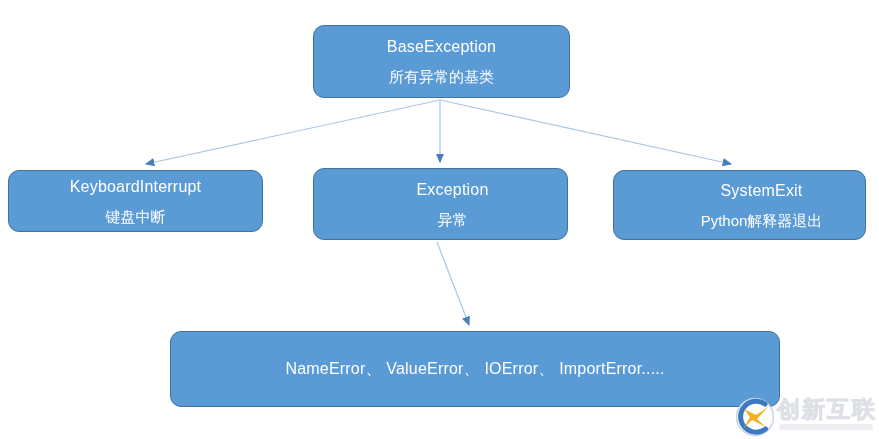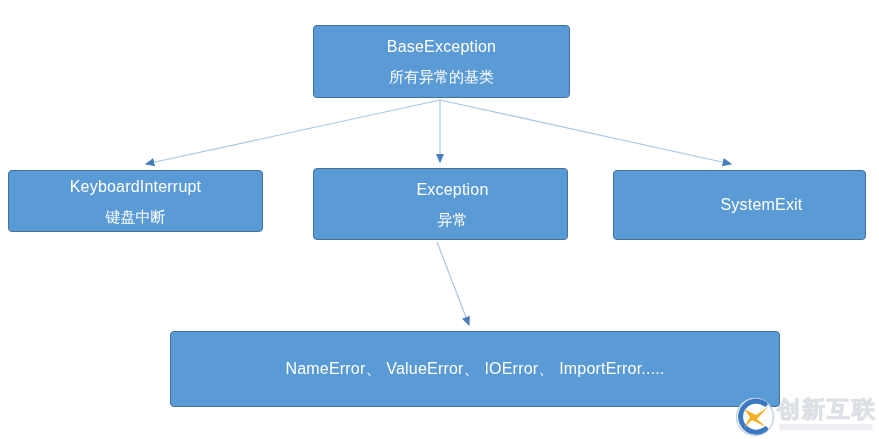--- a/index.html
+++ b/index.html
@@ -17,21 +17,21 @@
     overflow:hidden;
     font-family:"Liberation Sans","DejaVu Sans",sans-serif;
   }
   .edges{position:absolute;left:0;top:0;width:879px;height:439px;z-index:1;pointer-events:none;}
   .edge{stroke:var(--connector);stroke-width:1.2;fill:none;}
   .arrow-head{fill:var(--arrowhead);}
   .node{
     position:absolute;z-index:2;
     background:var(--node-fill);
     border:1.5px solid var(--node-border);
-    border-radius:4px;
+    border-radius:11px;
     color:var(--node-text);
     display:flex;flex-direction:column;justify-content:center;align-items:center;
     text-align:center;
     box-sizing:border-box;
   }
   .node-title{font-size:16px;line-height:22px;letter-spacing:0.2px;}
   .node-sub{font-size:15px;line-height:21px;margin-top:8px;}
   #node-base{left:313px;top:25px;width:257px;height:73px;}
   #node-keyboard{left:8px;top:170px;width:255px;height:62px;align-items:center;}
   #node-exception{left:313px;top:168px;width:255px;height:72px;padding-left:24px;}
@@ -83,20 +83,21 @@
     <div class="node-sub">键盘中断</div>
   </div>
 
   <div class="node" id="node-exception">
     <div class="node-title">Exception</div>
     <div class="node-sub">异常</div>
   </div>
 
   <div class="node" id="node-systemexit">
     <div class="node-title">SystemExit</div>
+    <div class="node-sub">Python解释器退出</div>
   </div>
 
   <div class="node" id="node-subclasses">
     <div class="node-title">NameError、 ValueError、 IOError、 ImportError.....</div>
   </div>
 
   <div class="watermark">
     <svg class="wm-logo" viewBox="0 0 40 40">
       <circle cx="20" cy="20" r="18.5" fill="#fdfdfd" stroke="#c9d4e0" stroke-width="1.5"></circle>
       <path d="M30 7 A15.5 15.5 0 1 0 30.5 32" fill="none" stroke="#3C79C3" stroke-width="5" stroke-linecap="round"></path>

